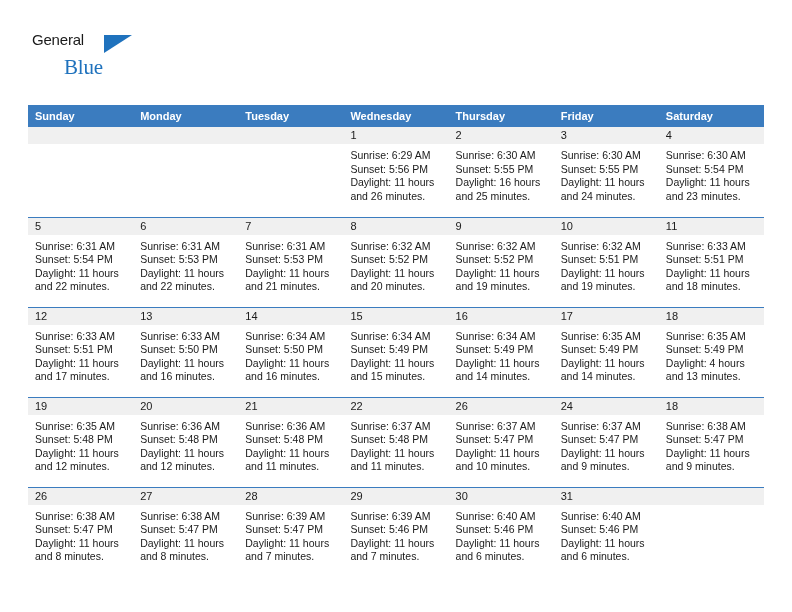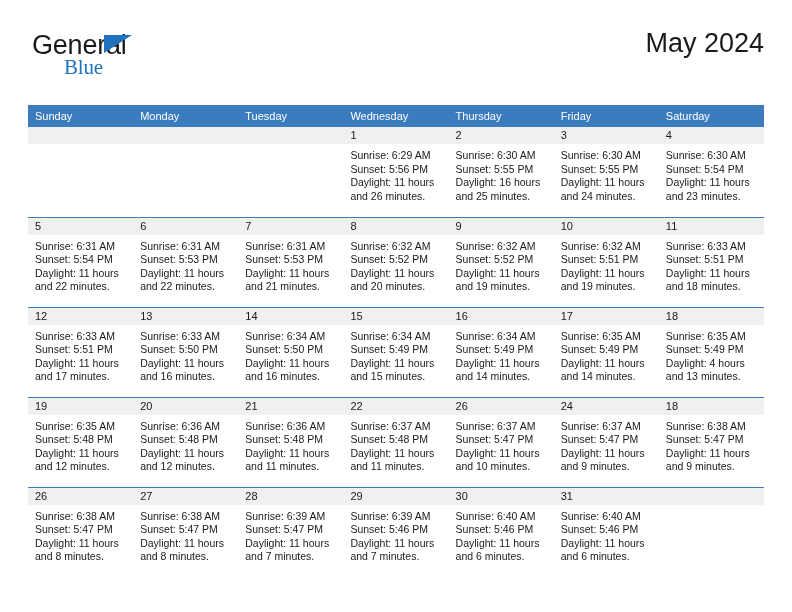--- a/index.html
+++ b/index.html
@@ -33,21 +33,21 @@
     position: absolute;
     left: 4px;
     top: 6px;
     width: 130px;
     height: 52px;
     line-height: 1;
   }
   .logo-row1 {
     position: relative;
     display: block;
-    font-size: 27px;
+    font-size: 15px;
     letter-spacing: -0.2px;
     color: #1a1a1a;
     font-family: "Liberation Sans", sans-serif;
     height: 24px;
   }
   .logo-tri {
     position: absolute;
     left: 72px;
     top: 3px;
     width: 0;
@@ -93,21 +93,21 @@
     top: 105px;
     width: 736px;
     border-collapse: collapse;
     table-layout: fixed;
   }
 
   .calendar th {
     background: #3b7cbf;
     color: #ffffff;
     font-size: 11px;
-    font-weight: normal;
+    font-weight: bold;
     text-align: left;
     padding: 5px 0 5px 7px;
     height: 20px;
     border: none;
   }
 
   .calendar td {
     width: 105.14px;
     height: 90px;
     vertical-align: top;
@@ -146,21 +146,20 @@
 
   <div class="header">
 
     <div class="logo">
       <span class="logo-row1">General</span>
       <span class="logo-tri"></span>
       <span class="logo-row2">Blue</span>
     </div>
 
     <div class="title-block">
-      <div class="cal-title">May 2024</div>
     </div>
 
   </div>
 
   <table class="calendar">
     <thead>
       <tr>
         <th>Sunday</th>
         <th>Monday</th>
         <th>Tuesday</th>

